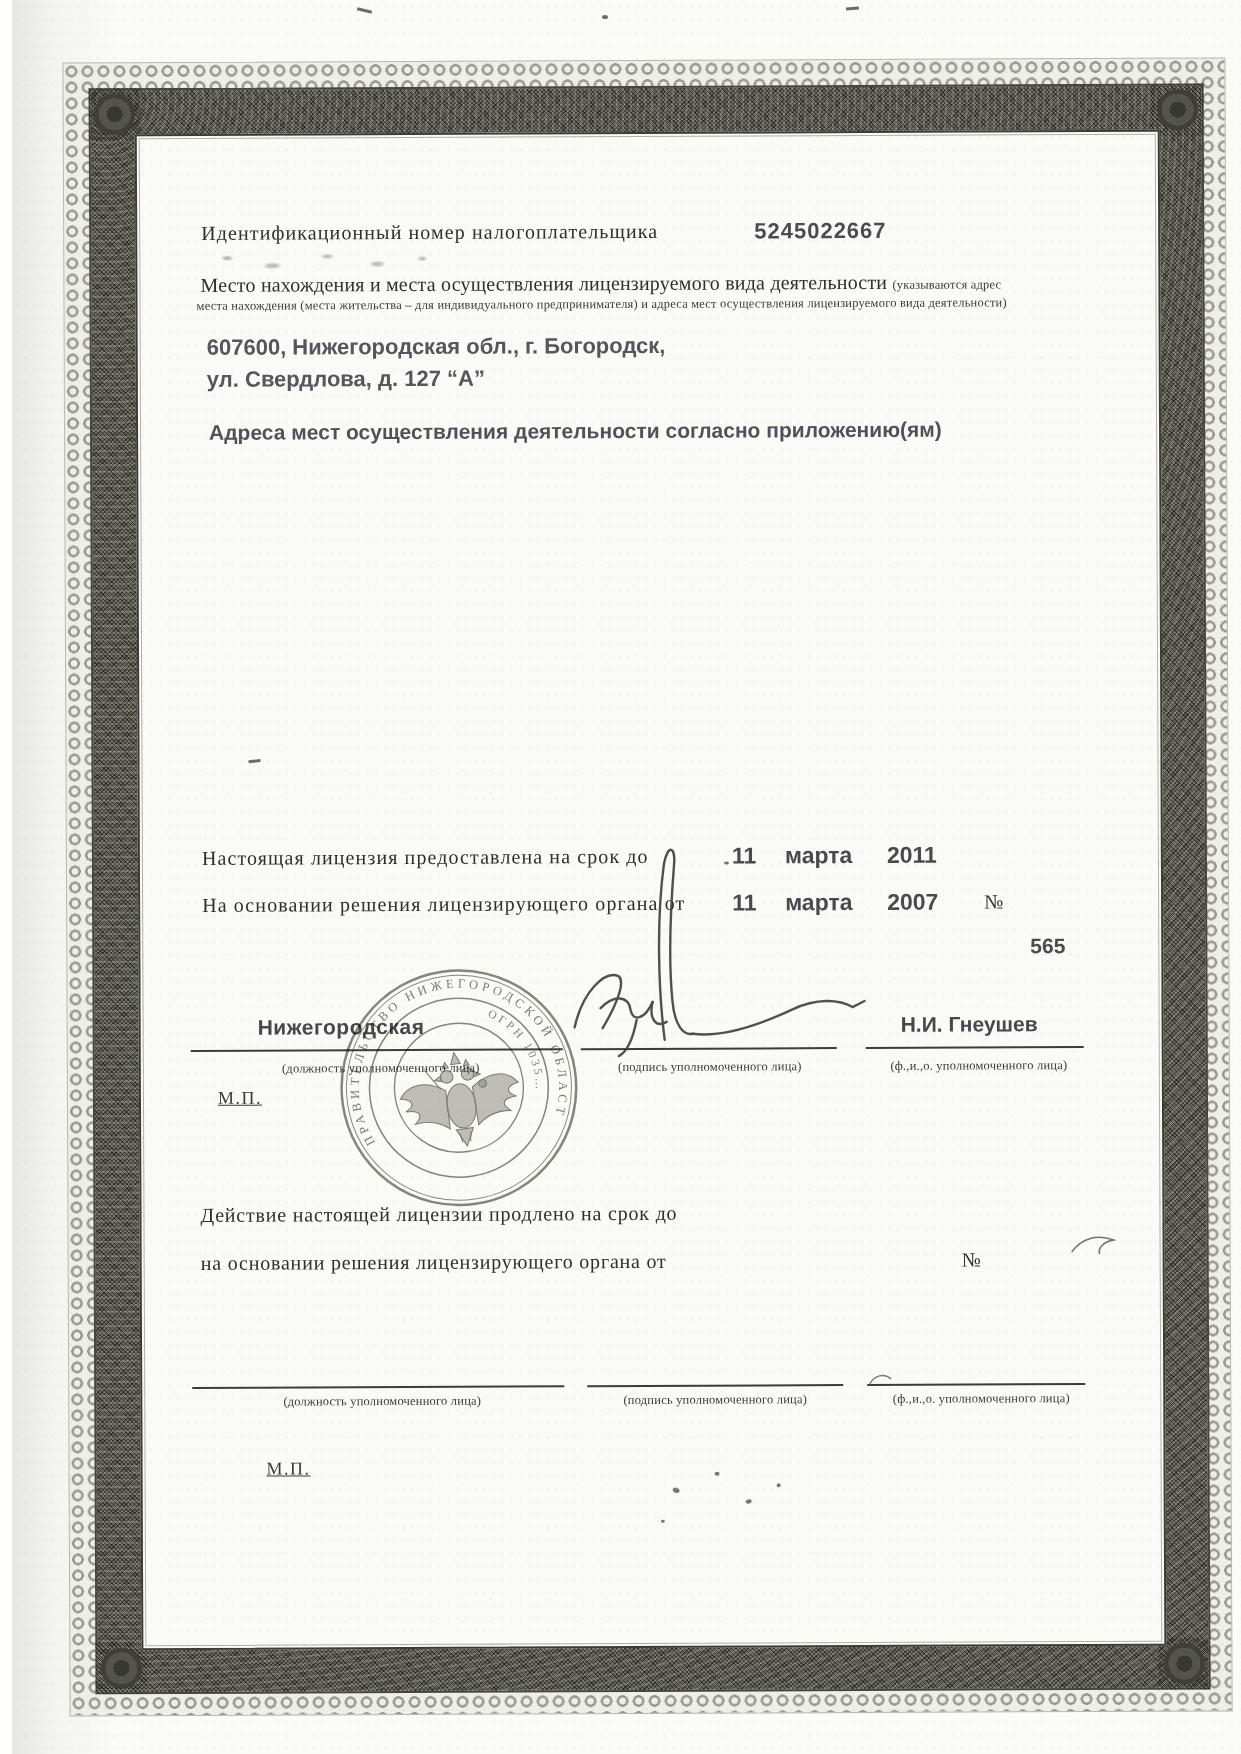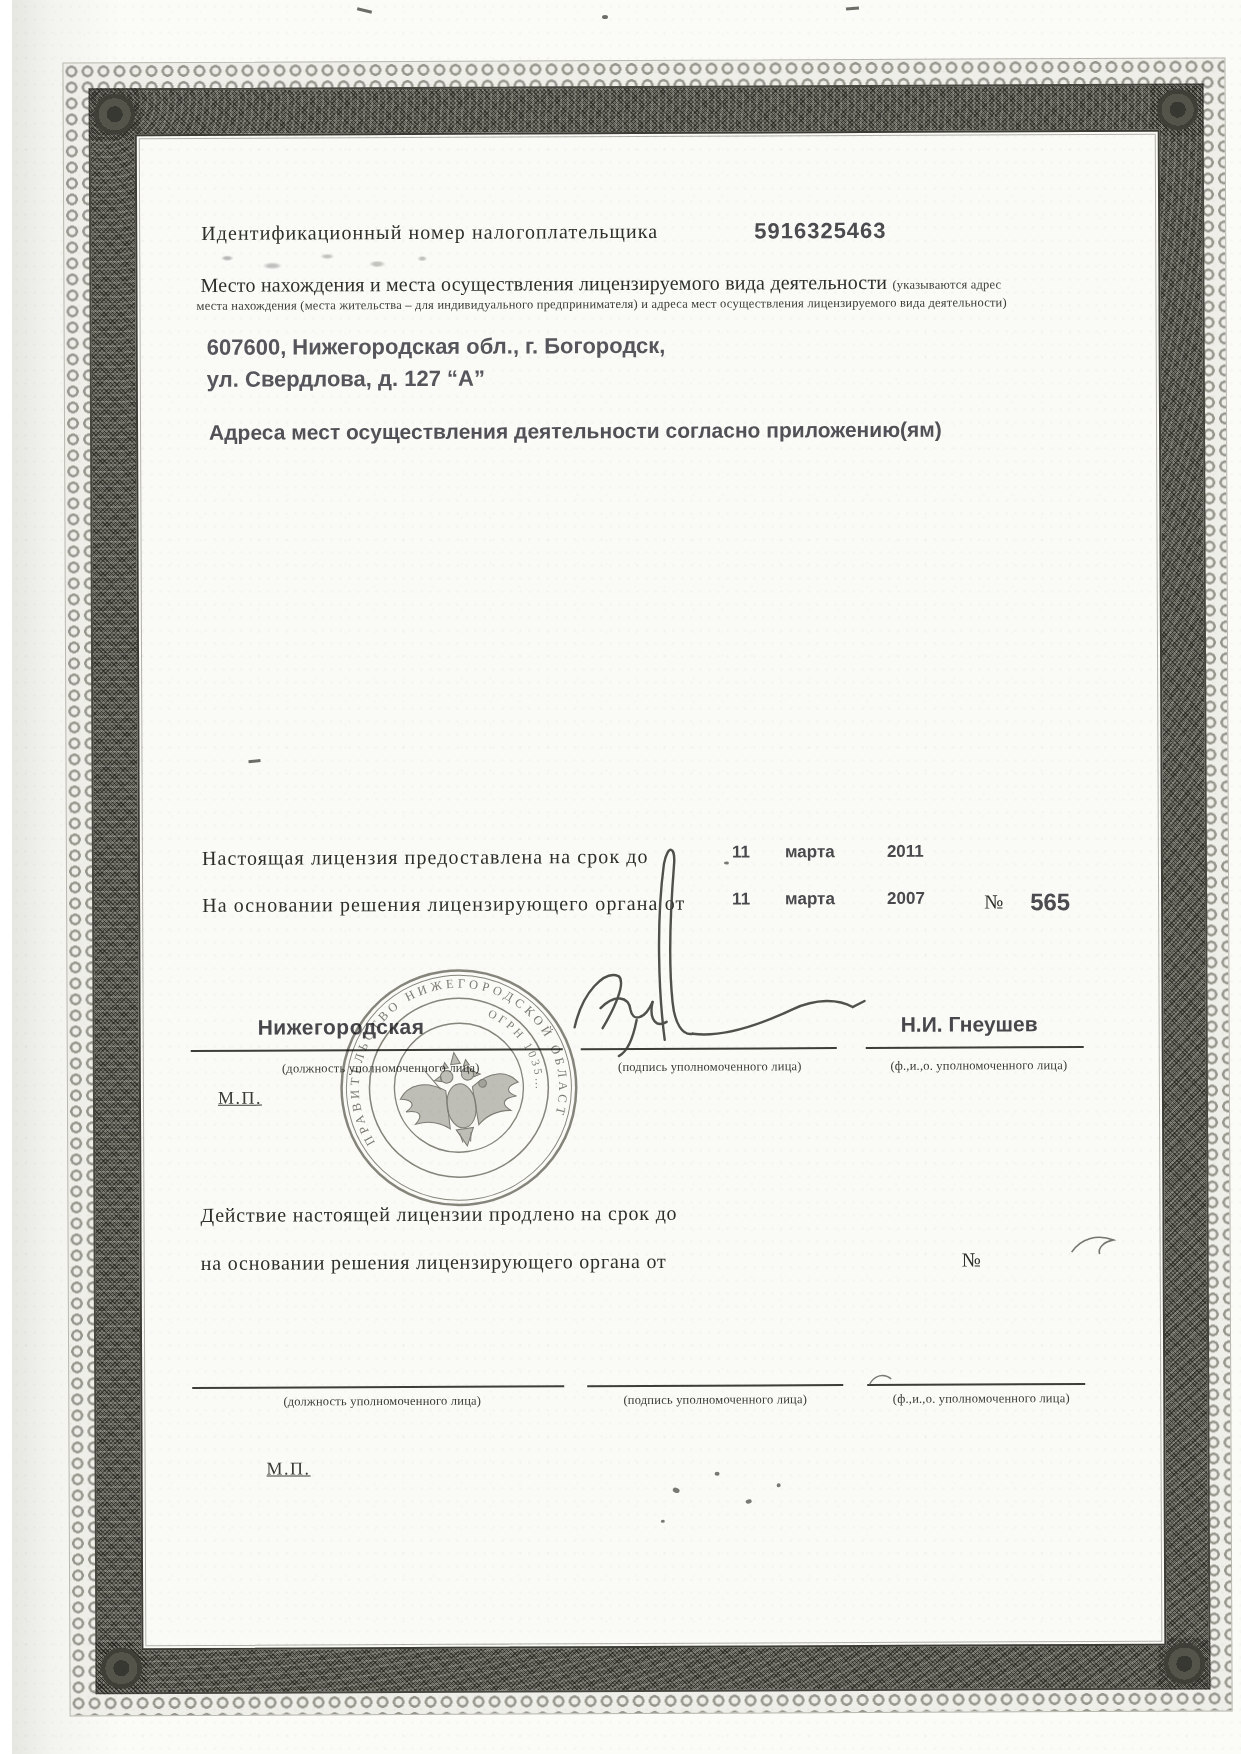--- a/index.html
+++ b/index.html
@@ -27,21 +27,21 @@
         background:#fafaf6;border:2px solid #3c3c35;
         box-shadow:inset 0 0 0 2px #fafaf6, inset 0 0 0 3px rgba(90,90,80,.45);}
   
   .t{position:absolute;white-space:nowrap;}
   .serif{font-size:20px;letter-spacing:1.1px;color:#2f2f2a;}
   .serif-tight{font-size:20px;letter-spacing:.2px;color:#2f2f2a;}
   .small{font-size:12.5px;letter-spacing:.2px;color:#3c3c36;}
   .boldsans{font-family:"Liberation Sans",sans-serif;font-weight:700;color:#4c4c50;}
   .caption{font-size:12.5px;color:#3a3a35;width:320px;text-align:center;letter-spacing:.2px;}
   .rule{position:absolute;border-top:2px solid #3e3e38;height:0;}
-  .date{display:flex;font-family:"Liberation Sans",sans-serif;font-weight:700;font-size:17px;color:#4a4a4e;}
+  .date{display:flex;font-family:"Liberation Sans",sans-serif;font-weight:700;font-size:23px;color:#4a4a4e;}
   .date span:nth-child(1){width:53px;}
   .date span:nth-child(2){width:102px;}
   .mp{font-size:18px;letter-spacing:1.5px;color:#3a3a34;text-decoration:underline;}
   .speck{position:absolute;background:#4e4e48;border-radius:50%;opacity:.75;}
   .smudge{position:absolute;left:188px;top:246px;width:250px;height:26px;opacity:.5;filter:blur(.4px);
         background:radial-gradient(ellipse 9px 4px at 12% 40%, #777 30%, rgba(0,0,0,0) 70%),
           radial-gradient(ellipse 14px 5px at 30% 70%, #888 30%, rgba(0,0,0,0) 70%),
           radial-gradient(ellipse 10px 4px at 52% 35%, #8a8a85 30%, rgba(0,0,0,0) 70%),
           radial-gradient(ellipse 12px 5px at 72% 65%, #909088 30%, rgba(0,0,0,0) 70%),
           radial-gradient(ellipse 7px 4px at 90% 45%, #8b8b84 30%, rgba(0,0,0,0) 70%);}
@@ -65,21 +65,21 @@
     <div class="lace"></div>
     <div class="band">
       <div class="corner" style="left:-2px;top:-2px;"></div>
       <div class="corner" style="right:-2px;top:-2px;"></div>
       <div class="corner" style="left:-2px;bottom:-2px;"></div>
       <div class="corner" style="right:-2px;bottom:-2px;"></div>
     </div>
     <div class="inner"></div>
 
     <div class="t serif" style="left:192px;top:220px;">Идентификационный номер налогоплательщика</div>
-    <div class="t boldsans" style="left:745px;top:219px;font-size:22px;letter-spacing:1px;">5916325463</div>
+    <div class="t boldsans" style="left:745px;top:219px;font-size:22px;letter-spacing:1px;">5245022667</div>
     <div class="smudge"></div>
 
     <div class="t serif-tight" style="left:191px;top:272px;">
       <span>Место нахождения и места осуществления лицензируемого вида деятельности</span>
       <span class="small">(указываются адрес</span>
     </div>
     <div class="t small" style="left:187px;top:297px;">места нахождения (места жительства – для индивидуального предпринимателя) и адреса мест осуществления лицензируемого вида деятельности)</div>
 
     <div class="t boldsans" style="left:197px;top:333px;font-size:22px;color:#56565c;">607600, Нижегородская обл., г. Богородск,</div>
     <div class="t boldsans" style="left:197px;top:365px;font-size:22px;color:#56565c;">ул. Свердлова, д. 127 “А”</div>
@@ -93,21 +93,21 @@
       <span>2011</span>
     </div>
 
     <div class="t serif" style="left:190px;top:892px;">На основании решения лицензирующего органа от</div>
     <div class="t date" style="left:720px;top:890px;">
       <span>11</span>
       <span>марта</span>
       <span>2007</span>
     </div>
     <div class="t serif" style="left:972px;top:892px;letter-spacing:0;">№</div>
-    <div class="t boldsans" style="left:1018px;top:890px;font-size:24px;">565</div>
+    <div class="t boldsans" style="left:1018px;top:936px;font-size:21px;">565</div>
 
     <div class="t boldsans" style="left:245px;top:1014px;font-size:21px;letter-spacing:.5px;color:#47474c;">Нижегородская</div>
     <div class="t boldsans" style="left:888px;top:1014px;font-size:21px;color:#47474c;">Н.И. Гнеушев</div>
     <div class="rule" style="left:178px;top:1048px;width:372px;"></div>
     <div class="rule" style="left:568px;top:1048px;width:256px;"></div>
     <div class="rule" style="left:853px;top:1048px;width:218px;"></div>
     <div class="t caption" style="left:208px;top:1060px;">(должность уполномоченного лица)</div>
     <div class="t caption" style="left:537px;top:1060px;">(подпись уполномоченного лица)</div>
     <div class="t caption" style="left:806px;top:1060px;">(ф.,и.,о. уполномоченного лица)</div>
     <div class="t mp" style="left:205px;top:1086px;">М.П.</div>

